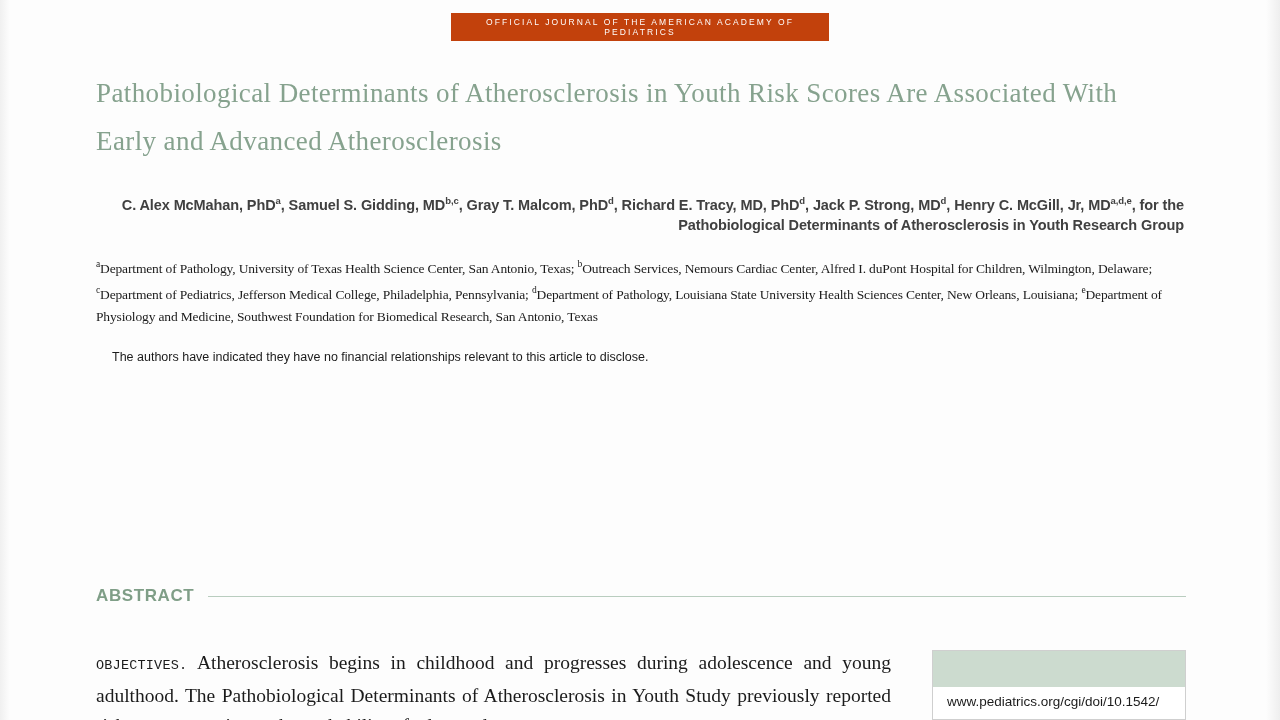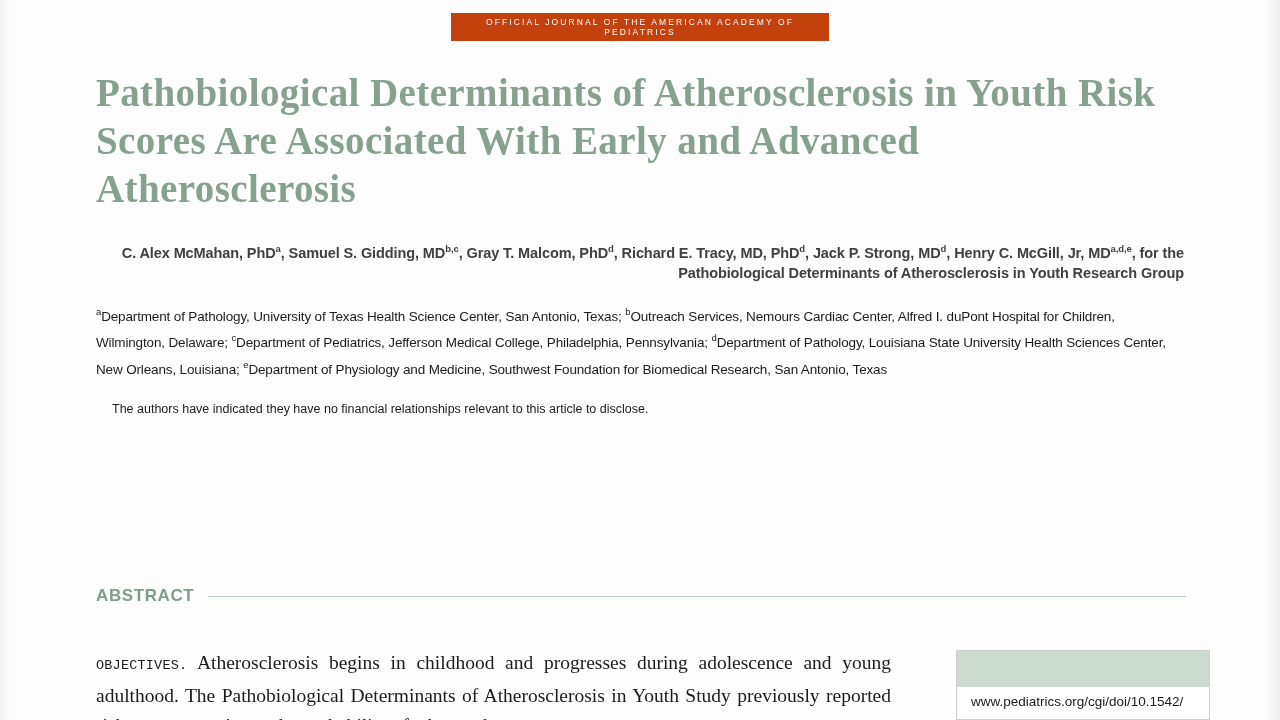--- a/index.html
+++ b/index.html
@@ -50,24 +50,24 @@
     color: #ffffff;
     font-size: 8.5px;
     letter-spacing: 2.1px;
     padding: 4px 0 4px 0;
     font-family: "Liberation Sans", sans-serif;
   }
   
   .article-title {
     margin: 28px 96px 0 96px;
     font-family: "Liberation Serif", serif;
-    font-size: 39px;
+    font-size: 27px;
     line-height: 48px;
     color: #86a28e;
-    font-weight: 700;
+    font-weight: 400;
     letter-spacing: 0.4px;
   }
   
   .authors {
     margin: 26px 96px 0 96px;
     font-size: 14.5px;
     line-height: 20px;
     font-weight: 700;
     color: #404040;
     letter-spacing: -0.1px;
@@ -75,20 +75,21 @@
   }
   .authors sup { font-size: 9.5px; font-weight: 700; }
   
   .affiliations {
     margin: 18px 96px 0 96px;
     font-size: 13.5px;
     line-height: 22px;
     color: #1b1b1b;
     letter-spacing: -0.15px;
     max-width: 1100px;
+    font-family: Liberation Serif, serif;
   }
   .affiliations sup { font-size: 9.5px; }
   .disclosure {
     margin: 20px 96px 0 112px;
     font-size: 12.5px;
     line-height: 18px;
     color: #1b1b1b;
   }
   
   .abstract-head {
@@ -124,21 +125,21 @@
     color: #1b1b1b;
   }
   .abstract-body .runin {
     font-family: Liberation Mono, monospace;
     font-size: 13.5px;
     letter-spacing: 0.2px;
   }
   
   .side-box {
     position: absolute;
-    left: 956px;
+    left: 932px;
     top: 650px;
     width: 254px;
     height: 70px;
     border: 1px solid #cfcfcf;
     background: #ffffff;
     box-sizing: border-box;
   }
   .side-box-top {
     height: 36px;
     background: #ccdbcf;

